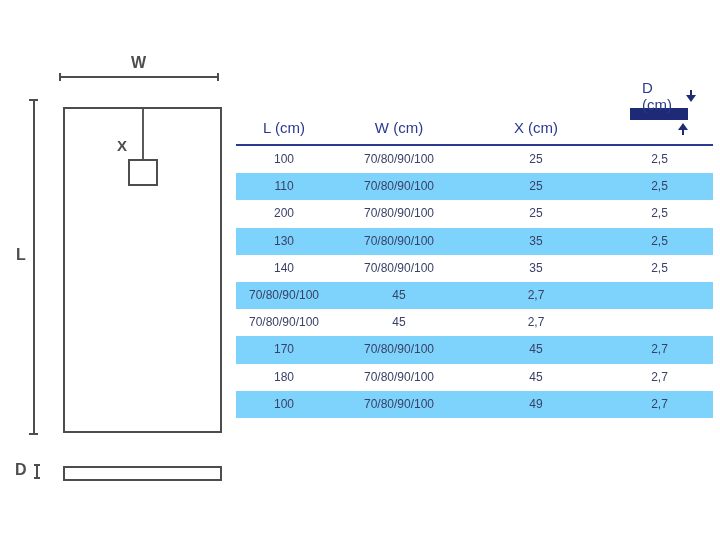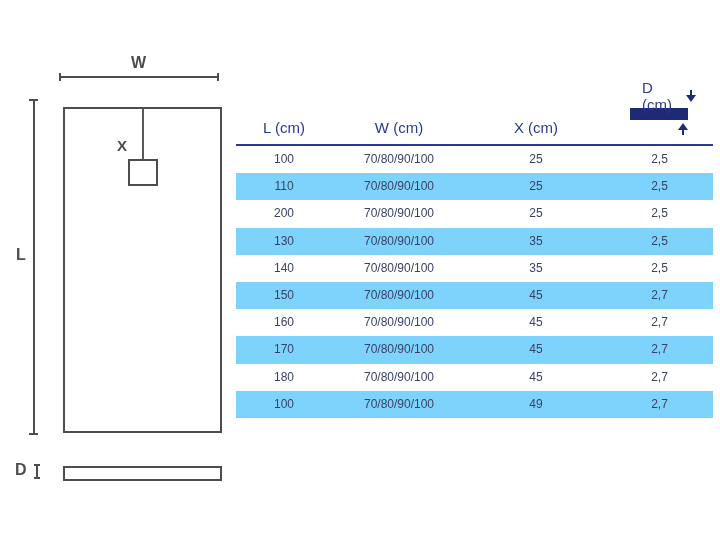--- a/index.html
+++ b/index.html
@@ -141,27 +141,25 @@
       <div class="cell">35</div>
       <div class="cell">2,5</div>
     </div>
     <div class="row">
       <div class="cell">140</div>
       <div class="cell">70/80/90/100</div>
       <div class="cell">35</div>
       <div class="cell">2,5</div>
     </div>
     <div class="row alt">
-      <div class="cell">150</div>
       <div class="cell">70/80/90/100</div>
       <div class="cell">45</div>
       <div class="cell">2,7</div>
     </div>
     <div class="row">
-      <div class="cell">160</div>
       <div class="cell">70/80/90/100</div>
       <div class="cell">45</div>
       <div class="cell">2,7</div>
     </div>
     <div class="row alt">
       <div class="cell">170</div>
       <div class="cell">70/80/90/100</div>
       <div class="cell">45</div>
       <div class="cell">2,7</div>
     </div>

